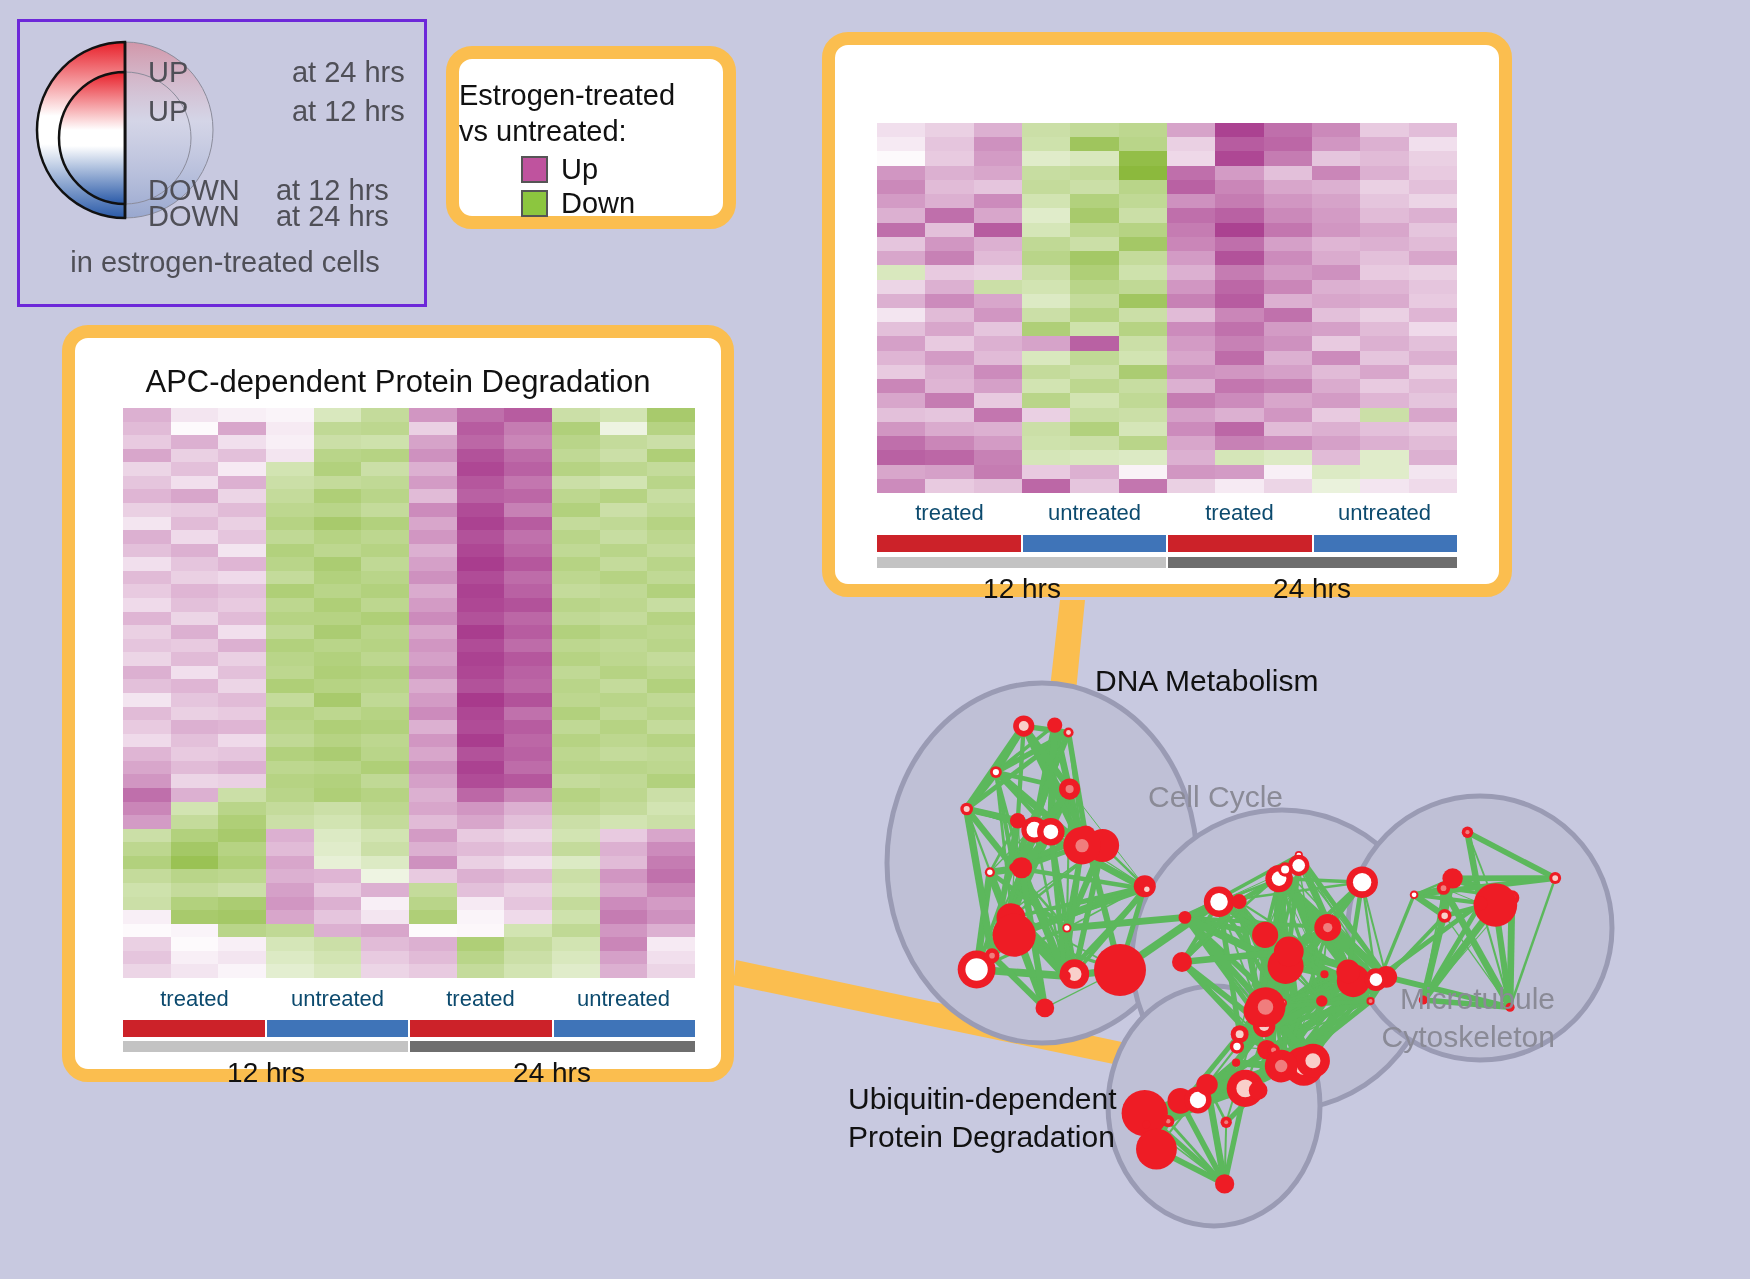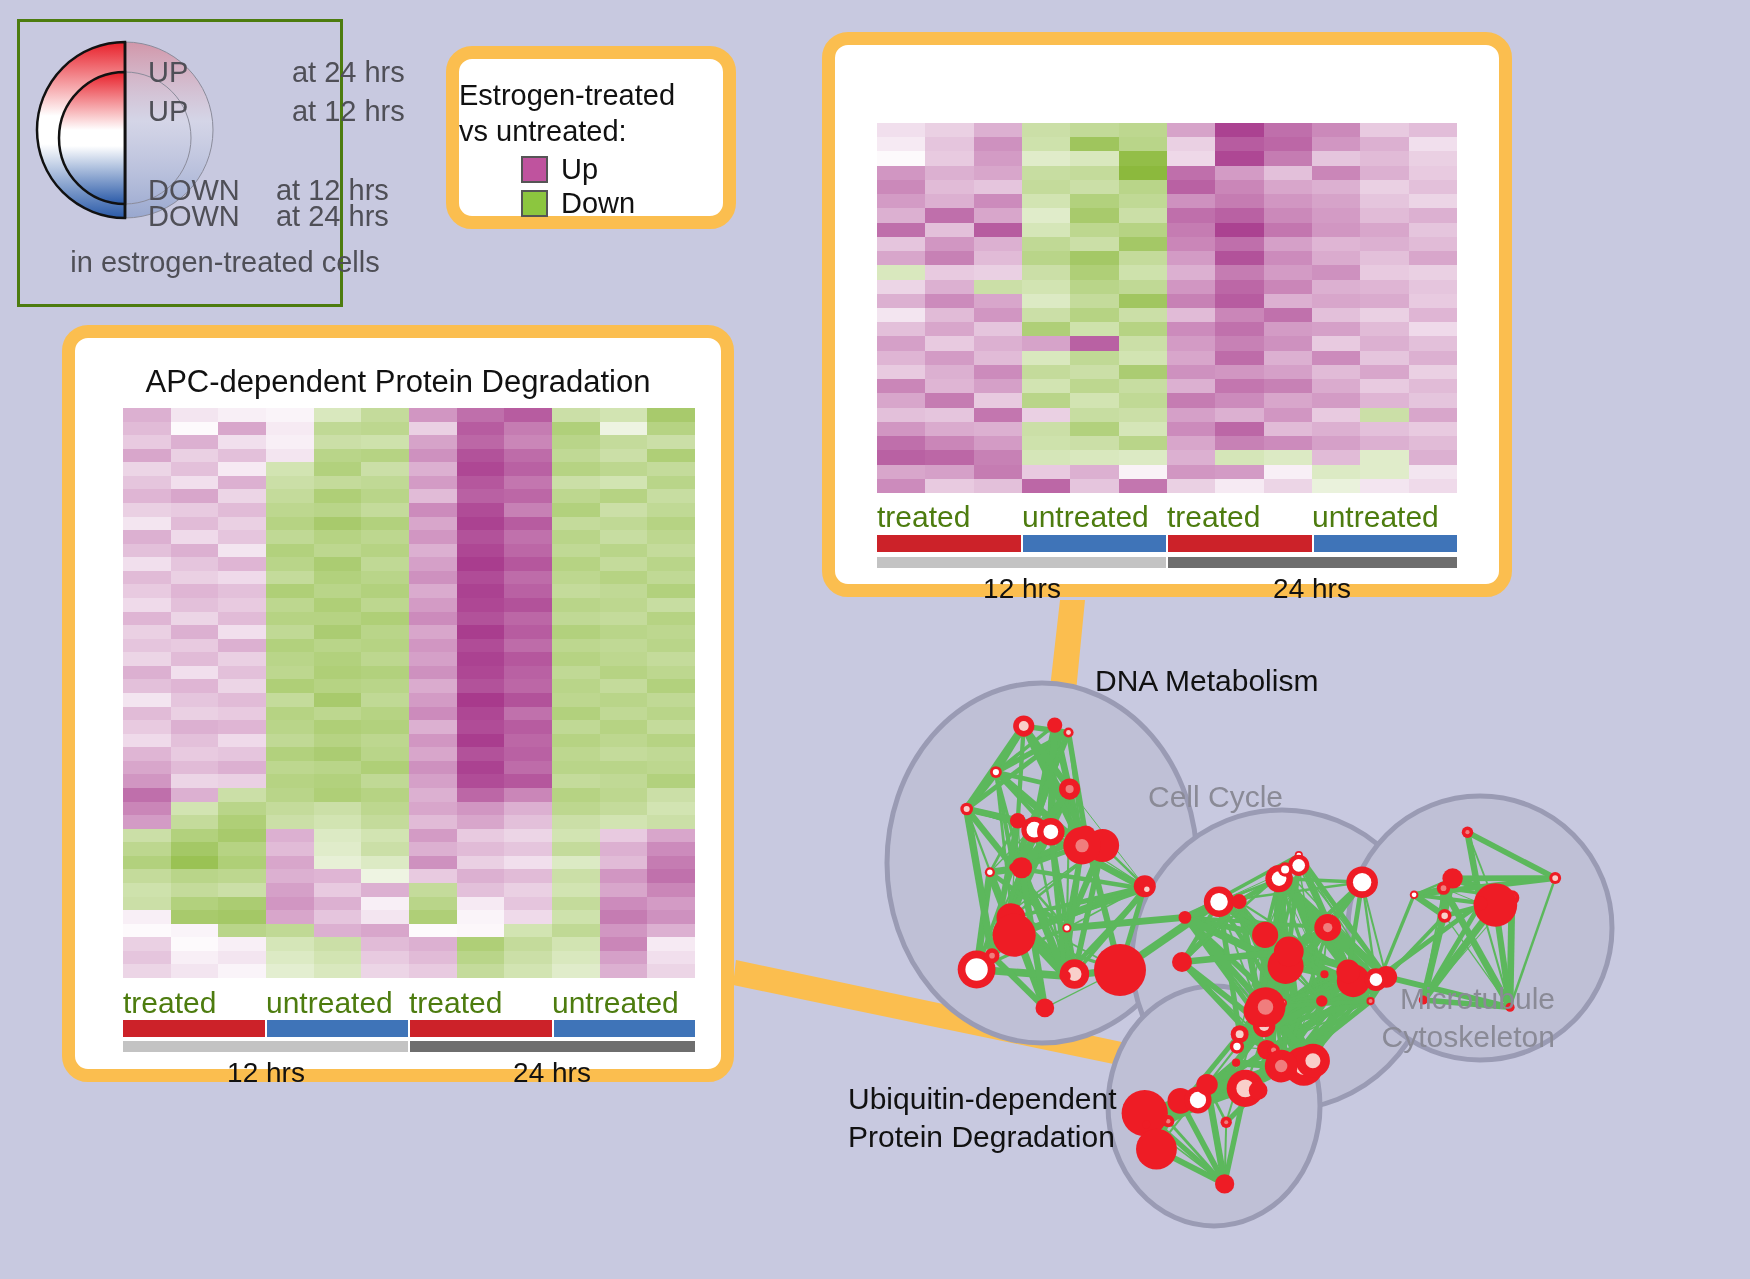--- a/index.html
+++ b/index.html
@@ -6,22 +6,22 @@
   body{
     width:1750px;height:1279px;
     background:#c8c9e0;
     font-family:"Liberation Sans", sans-serif;
     overflow:hidden;position:relative;
   }
   .fig{position:absolute;left:0;top:0;width:1750px;height:1279px;}
 
   
   .keybox{
-    position:absolute;left:17px;top:19px;width:326px;height:288px;
-    background:#c8c9e0;border:3px solid #4d7c0f;box-sizing:border-box;
+    position:absolute;left:17px;top:19px;width:410px;height:288px;
+    background:#c8c9e0;border:3px solid #6d28d9;box-sizing:border-box;
   }
   .keyart{position:absolute;left:10px;top:8px;width:190px;height:200px;}
   .keyrow{position:absolute;color:#4f4f57;font-size:29px;white-space:nowrap;}
   .keysub{position:absolute;left:0;top:222px;width:410px;text-align:center;
           color:#4f4f57;font-size:29px;line-height:36px;}
 
   
   .panel{
     position:absolute;background:#ffffff;
     border:13px solid #fbbe4f;border-radius:26px;box-sizing:border-box;
@@ -43,21 +43,21 @@
   
   .hm{position:absolute;display:grid;}
   .hm i{display:block;}
 
   
   .cbar{position:absolute;display:flex;height:17px;}
   .cbar i{display:block;height:100%;}
   .tbar{position:absolute;display:flex;height:11px;}
   .tbar i{display:block;height:100%;}
   .lblrow{position:absolute;display:flex;}
-  .lblrow span{font-size:30px;color:#4d7c0f;}
+  .lblrow span{text-align:center;font-size:22px;color:#0c4a6e;}
   .timerow{position:absolute;display:flex;}
   .timerow span{text-align:center;font-size:28px;color:#111;}
 
   
   .net{position:absolute;left:790px;top:610px;width:960px;height:669px;}
   .netlabel{position:absolute;white-space:pre-line;font-size:30px;line-height:38px;}
   .lbl-dna{color:#111;}
   .lbl-cc{color:#8a8a96;}
   .lbl-mt{color:#8a8a96;text-align:right;}
   .lbl-ub{color:#111;}

